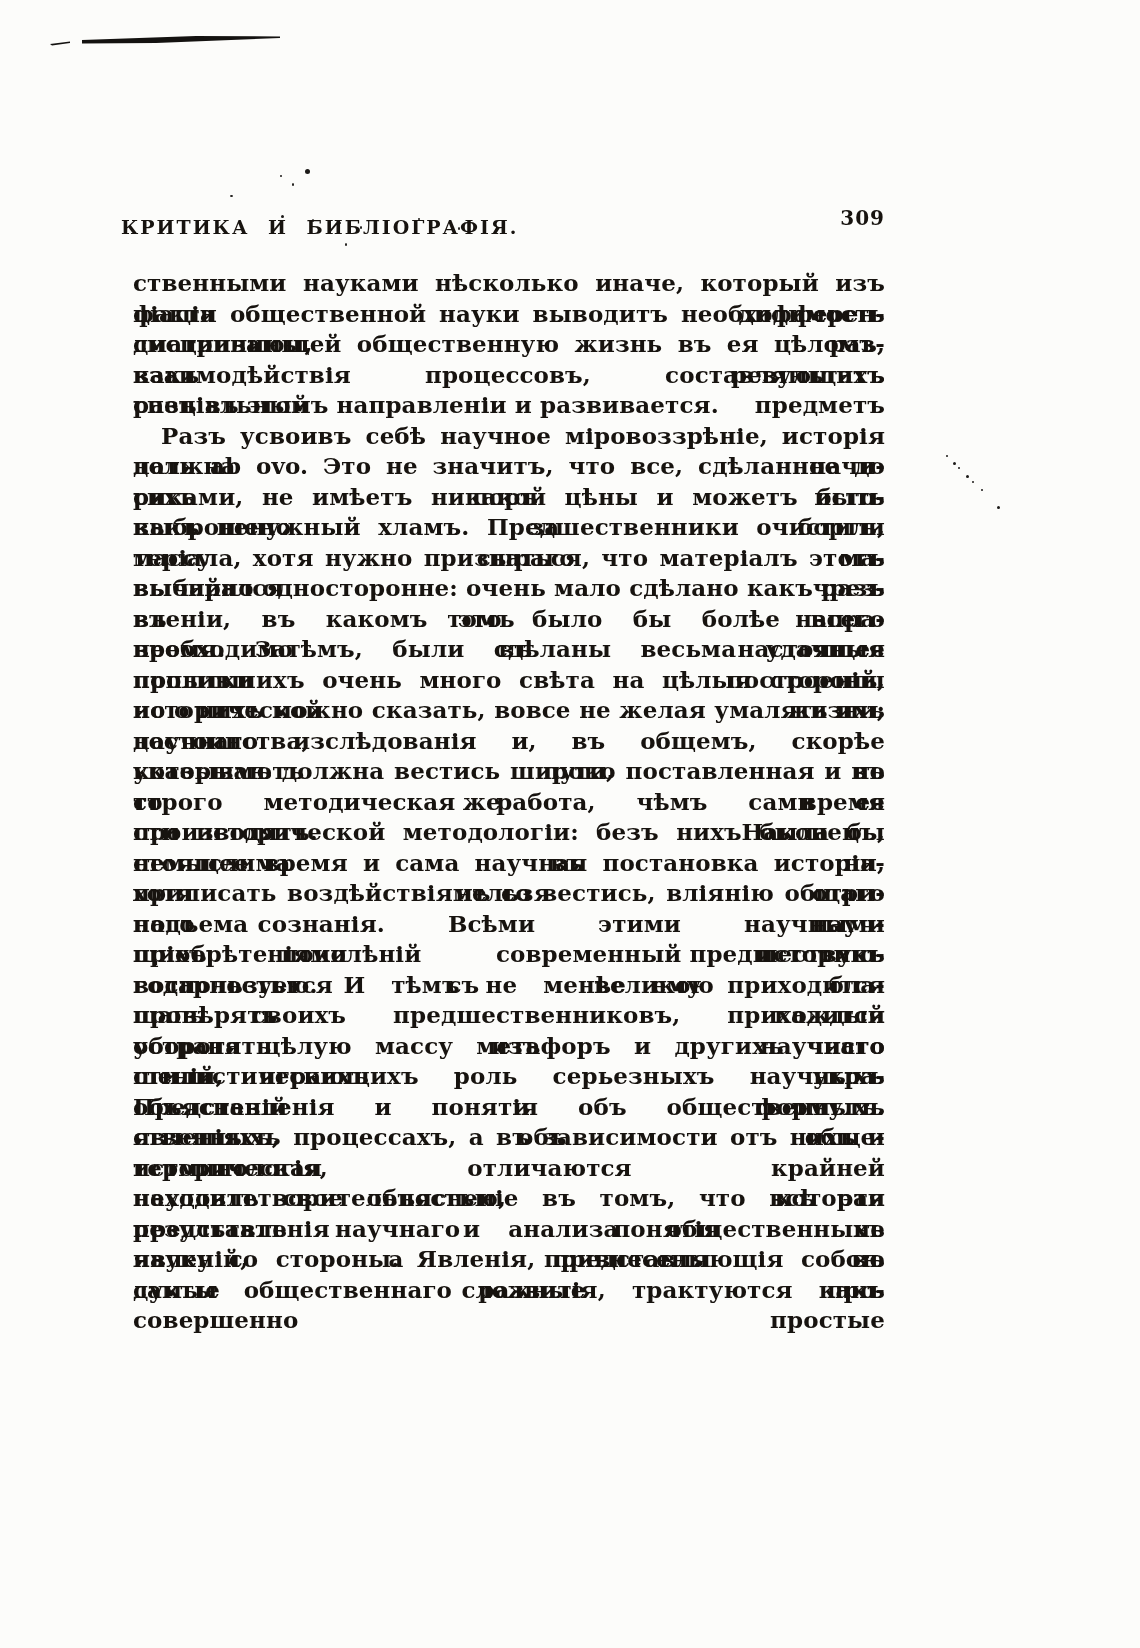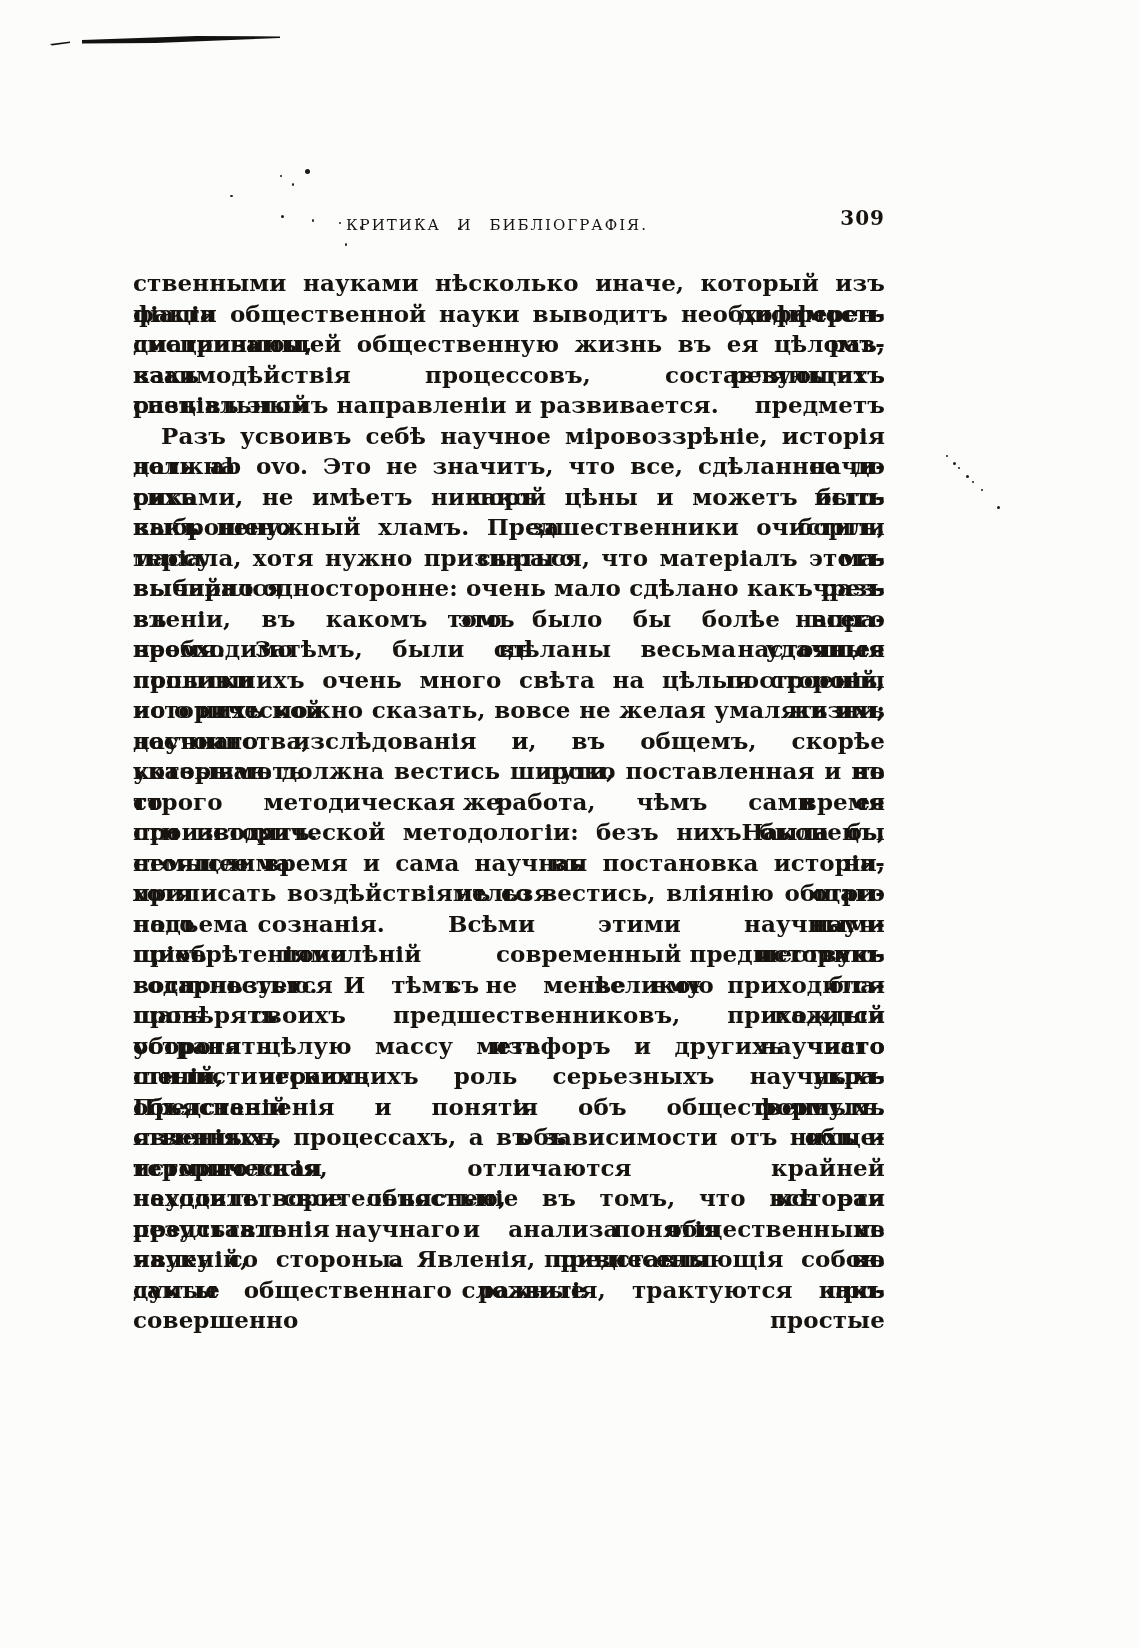--- a/index.html
+++ b/index.html
@@ -23,23 +23,23 @@
     left: 133px;
     top: 210px;
     width: 752px;
     height: 36px;
   }
   .running-title {
     position: absolute;
     left: 0;
     right: 0;
     top: 6px;
-    text-align: center;
-    font-size: 15px;
-    font-weight: 400;
+    text-align: left;
+    font-size: 19px;
+    font-weight: 700;
     letter-spacing: 2px;
     word-spacing: 10px;
     transform: translateX(-12px);
     white-space: nowrap;
   }
   .page-number {
     position: absolute;
     right: 0;
     top: -4px;
     font-size: 20px;

